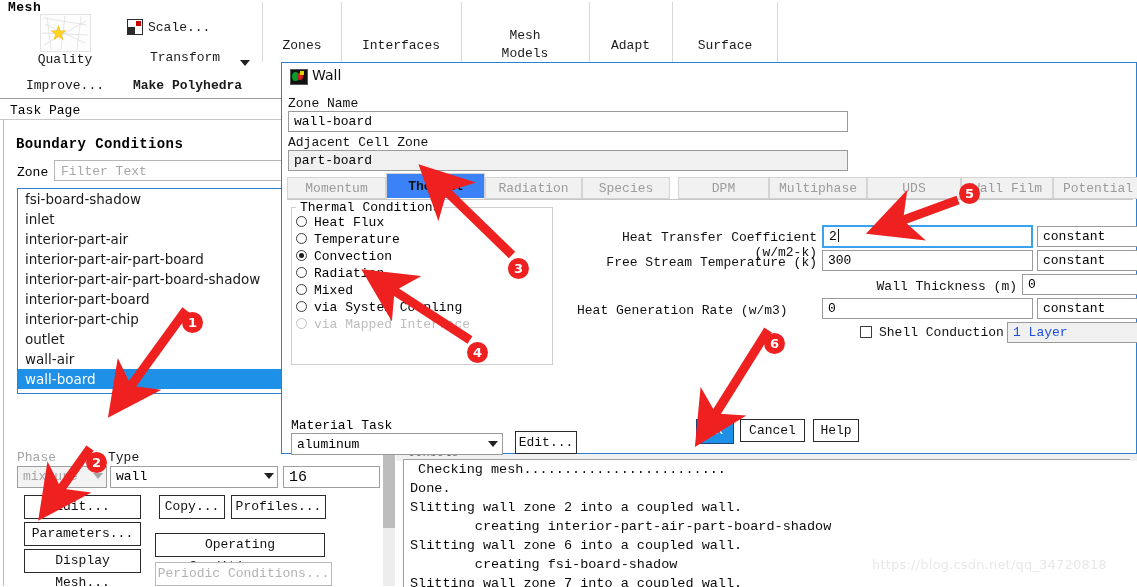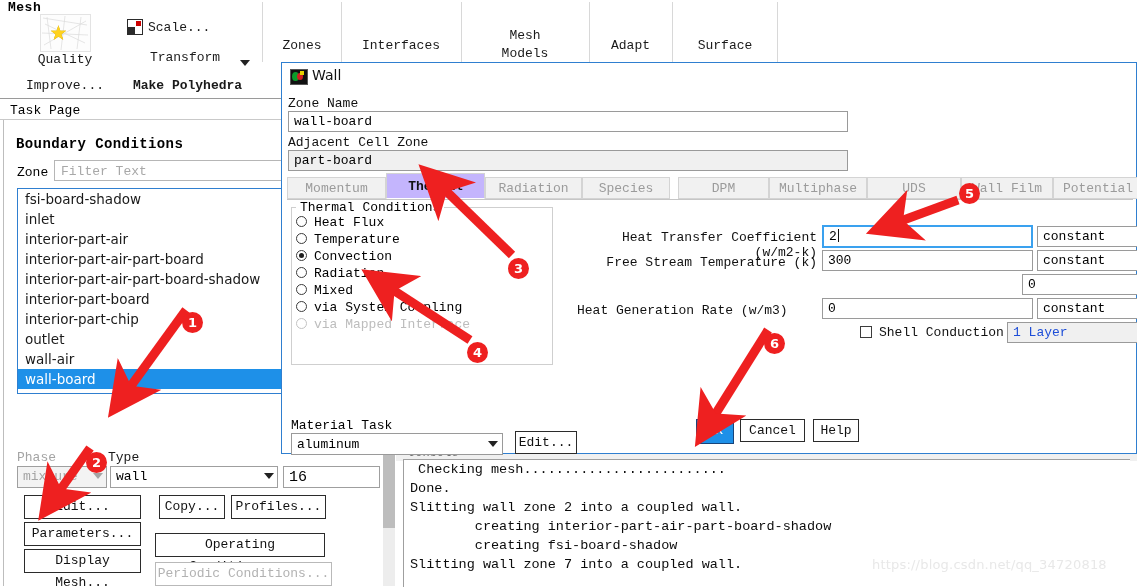--- a/index.html
+++ b/index.html
@@ -96,21 +96,21 @@
   .wd-field{position:absolute;box-sizing:border-box;border:1px solid #9a9a9a;background:#fff;height:21px;}
   .wd-field>span{position:absolute;left:5px;top:2px;font-size:13px;}
   .wd-field.ro{background:#f0f0f0;}
   .wd-field.focus{border:2px solid #3aa1ef;}
   .caret{display:inline-block;width:1px;height:13px;background:#111;vertical-align:-2px;margin-left:1px;}
 
   
   #wd-tabs{position:absolute;left:5px;top:114px;width:846px;height:22px;}
   .wtab{position:absolute;top:0;height:22px;line-height:21px;text-align:center;font-size:13px;
       background:#f1f1f1;border:1px solid #d4d4d4;box-sizing:border-box;color:#9b9b9b;}
-  .wtab.active{background:#c4b5fd;border-bottom:1px solid #fff;color:#111;font-weight:bold;
+  .wtab.active{background:#3b82f6;border-bottom:1px solid #fff;color:#111;font-weight:bold;
       top:-4px;height:26px;line-height:25px;}
   #wd-tabline{position:absolute;left:5px;top:136px;width:846px;height:1px;background:#c6c6c6;}
 
   
   #tc-group{position:absolute;left:9px;top:144px;width:262px;height:158px;
       border:1px solid #cfcfcf;box-sizing:border-box;}
   #tc-legend{position:absolute;left:14px;top:137px;background:#fff;padding:0 4px;font-size:13px;}
   .radio-row{position:absolute;left:14px;font-size:13px;height:17px;line-height:17px;}
   .radio{display:inline-block;width:11px;height:11px;border:1.6px solid #3c3c3c;border-radius:50%;
       box-sizing:border-box;vertical-align:-1px;margin-right:7px;position:relative;background:#fff;}
@@ -231,20 +231,21 @@
 <div class="abs" id="console-wrap"></div>
 <div class="abs" id="console-head">
   <span>Console</span>
 </div>
 <div class="abs" id="console-box">
   <div class="cline"> Checking mesh.........................</div>
   <div class="cline">Done.</div>
   <div class="cline"></div>
   <div class="cline">Slitting wall zone 2 into a coupled wall.</div>
   <div class="cline">        creating interior-part-air-part-board-shadow</div>
+  <div class="cline">Slitting wall zone 6 into a coupled wall.</div>
   <div class="cline">        creating fsi-board-shadow</div>
   <div class="cline">Slitting wall zone 7 into a coupled wall.</div>
 </div>
 <div class="abs" id="watermark">https://blog.csdn.net/qq_34720818</div>
 
 <div class="abs" id="walldlg">
 
   <div id="wd-title">
     <div id="wd-icon">
       <i class="g"></i>
@@ -318,20 +319,21 @@
   </div>
 
   <div class="wd-lab" style="left:295px;top:192px;text-align:right;width:240px;">Free Stream Temperature (k)</div>
   <div class="wd-field" style="left:540px;top:187px;width:211px;">
     <span>300</span>
   </div>
   <div class="wd-field" style="left:755px;top:187px;width:101px;">
     <span>constant</span>
   </div>
 
+  <div class="wd-lab" style="left:395px;top:216px;text-align:right;width:340px;">Wall Thickness (m)</div>
   <div class="wd-field" style="left:740px;top:211px;width:116px;">
     <span>0</span>
   </div>
 
   <div class="wd-lab" style="left:295px;top:240px;text-align:left;width:240px;">Heat Generation Rate (w/m3)</div>
   <div class="wd-field" style="left:540px;top:235px;width:211px;">
     <span>0</span>
   </div>
   <div class="wd-field" style="left:755px;top:235px;width:101px;">
     <span>constant</span>

